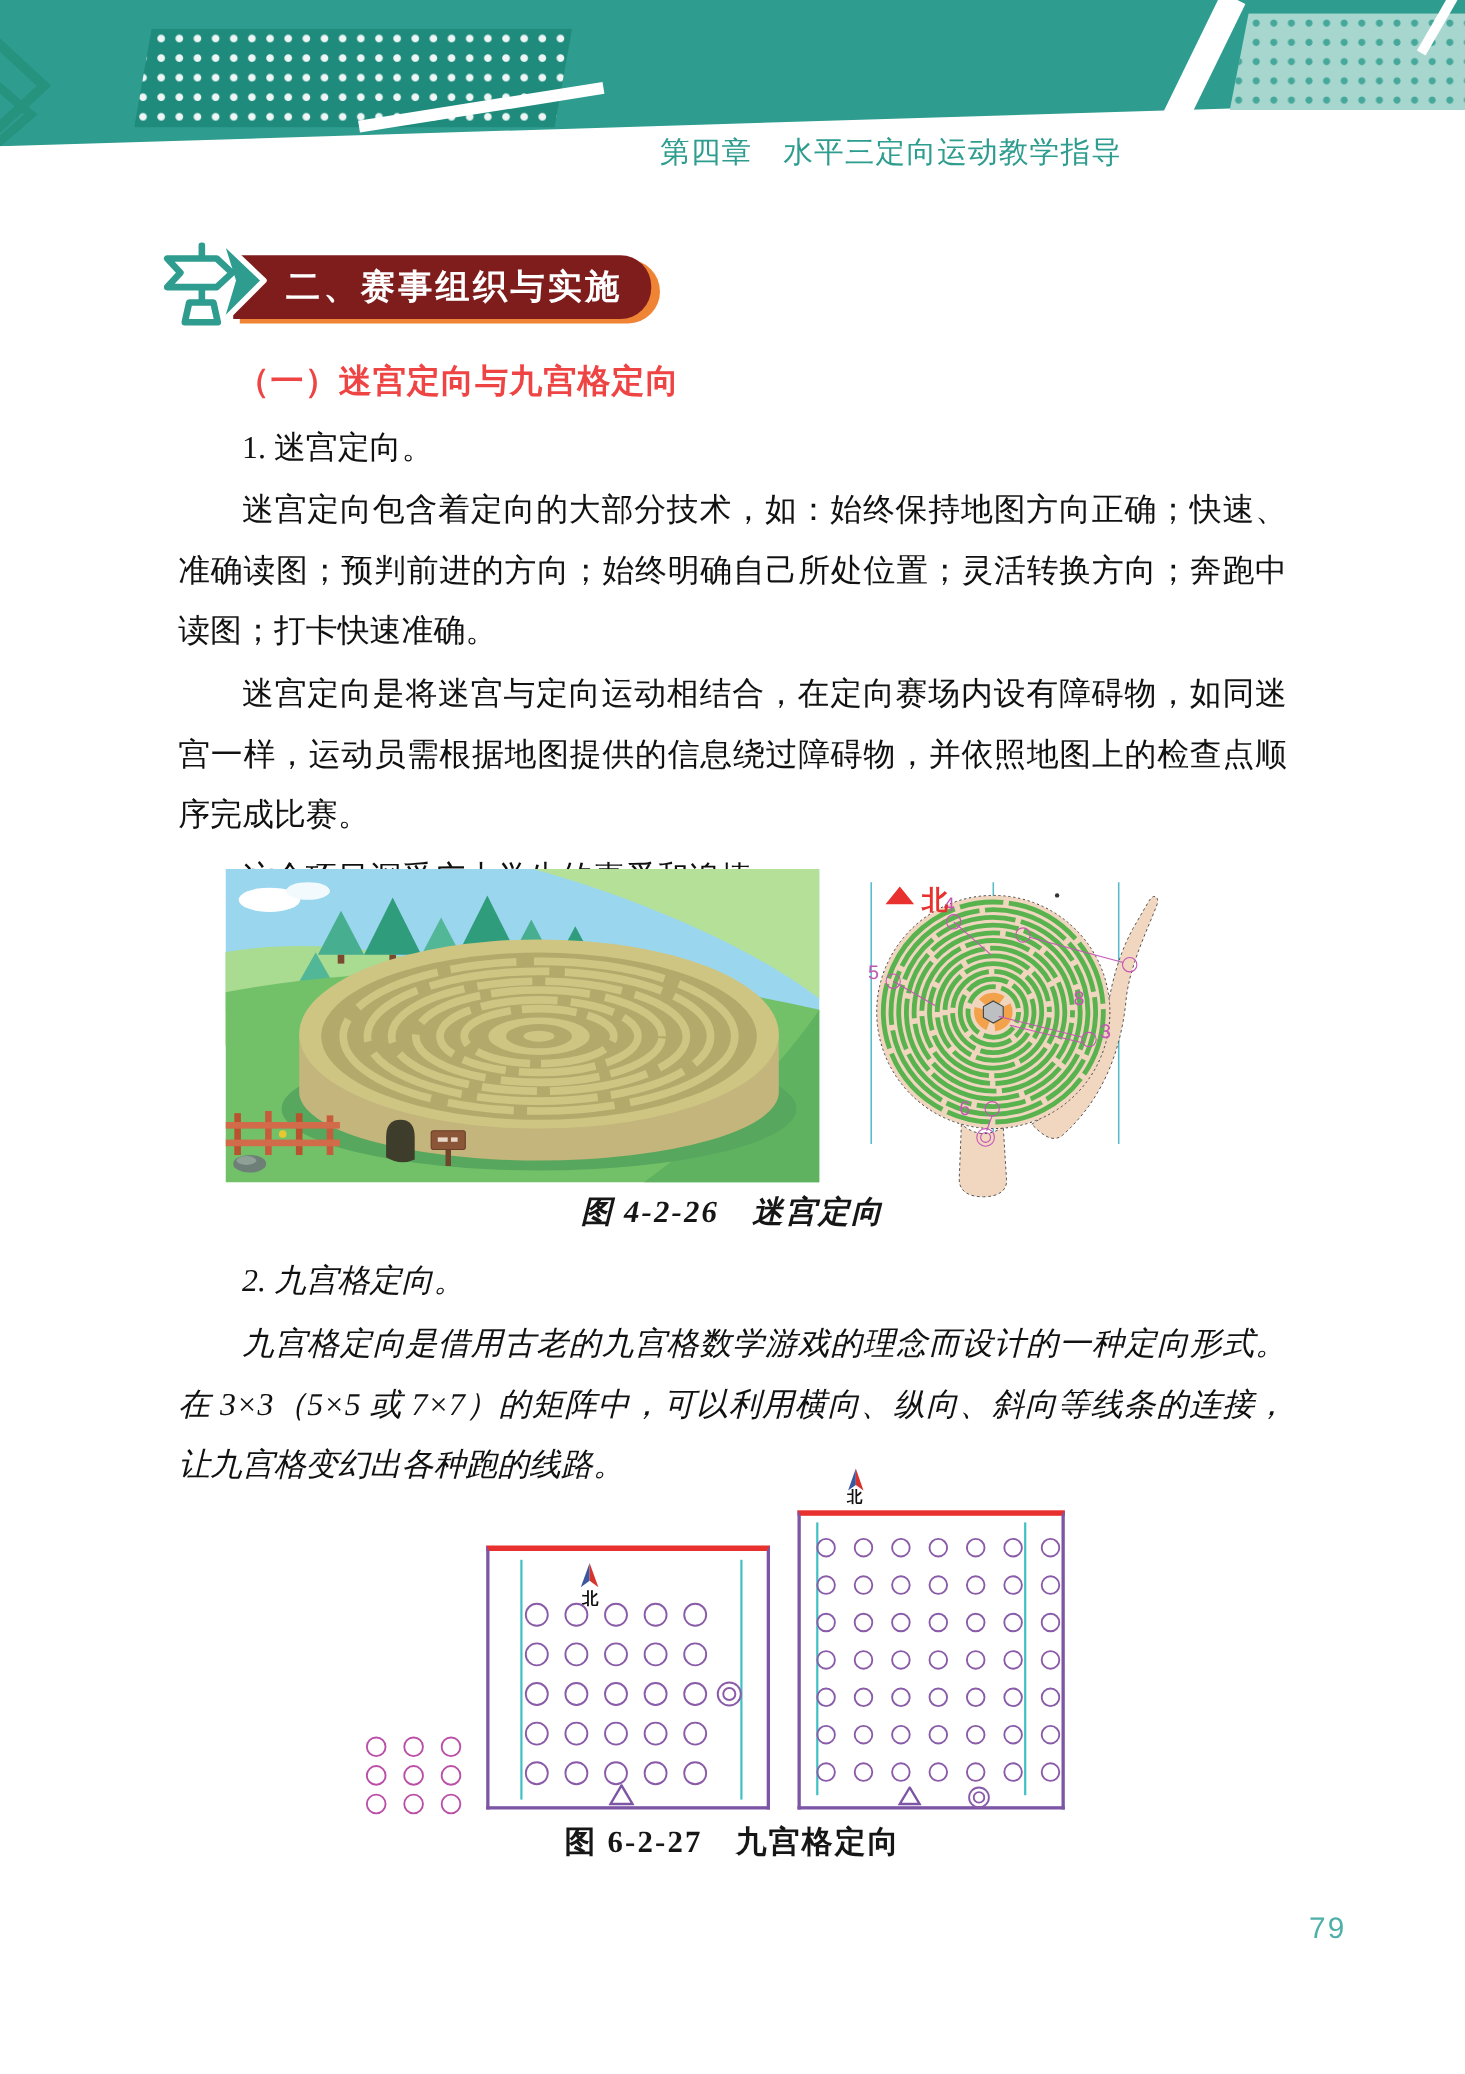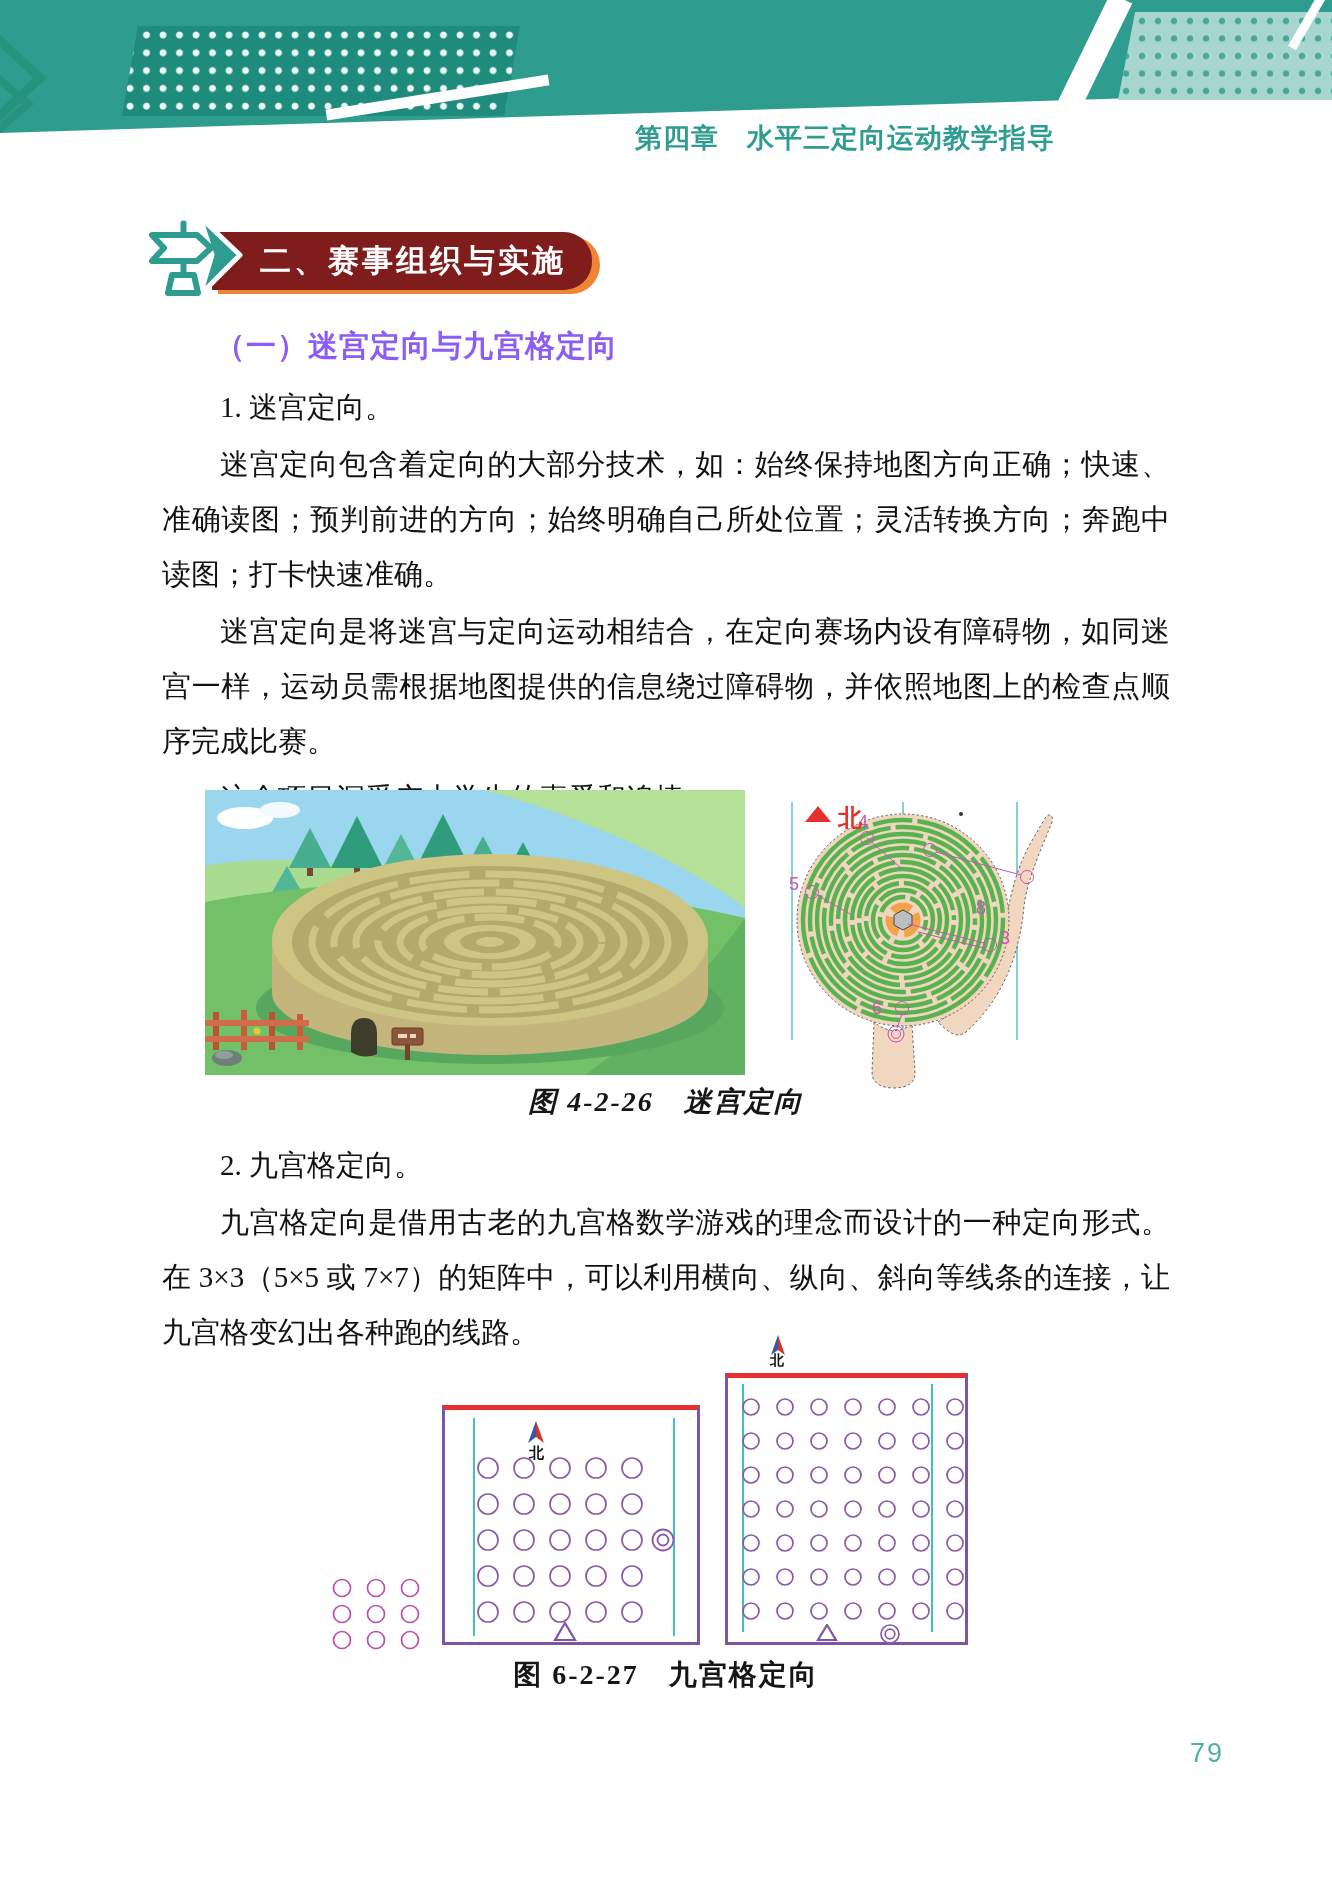--- a/index.html
+++ b/index.html
@@ -14,38 +14,38 @@
                 background-image:radial-gradient(circle at 8px 9px,rgba(255,255,255,.92) 3px,transparent 3.9px);
                 background-size:16.5px 17.8px;}
   .hdr-slash1{position:absolute;left:325px;top:92px;width:225px;height:11px;background:#fff;transform:rotate(-9deg);}
   .hdr-litepanel{position:absolute;left:1118px;top:12px;width:214px;height:88px;background:#A6D6CD;
                 clip-path:polygon(8% 0,100% 0,100% 100%,0 100%);
                 background-image:radial-gradient(circle at 8px 9px,rgba(46,156,142,.8) 2.8px,transparent 3.6px);
                 background-size:16px 17.5px;}
   .hdr-slash2{position:absolute;left:1082px;top:-8px;width:24px;height:125px;background:#fff;transform:rotate(26deg);}
   .hdr-slash3{position:absolute;left:1302px;top:-6px;width:9px;height:58px;background:#fff;transform:rotate(30deg);}
   .chapter-title{position:absolute;left:600px;top:120px;width:368px;text-align:center;
-                 font-family:"Liberation Sans","DejaVu Sans",sans-serif;font-weight:bold;
-                 font-size:27px;color:#2E9C8E;letter-spacing:1px;white-space:nowrap;margin-left:35px;}
+                 font-family:"Liberation Sans","DejaVu Sans",sans-serif;font-weight:normal;
+                 font-size:27px;color:#2E9C8E;letter-spacing:1px;white-space:nowrap;}
   
   .banner-wrap{position:absolute;left:140px;top:215px;width:480px;height:90px;}
   .banner-orange{position:absolute;left:78px;top:21px;width:382px;height:58px;border-radius:0 29px 29px 0;background:#F08435;}
   .banner-teal{position:absolute;left:72px;top:17px;width:380px;height:58px;border-radius:0 28px 28px 0;background:#7f1d1d;}
   .banner-teal span{display:block;line-height:58px;padding-left:48px;color:#ffffff;
                     font-family:"Liberation Sans","DejaVu Sans",sans-serif;font-weight:bold;
                     font-size:31px;letter-spacing:3px;white-space:nowrap;}
   .banner-icon{position:absolute;left:0;top:0;}
   
   .subsection{position:absolute;left:215px;top:326px;font-family:Liberation Sans, sans-serif;
-              font-weight:bold;font-size:30px;color:#8b5cf6;letter-spacing:1px;white-space:nowrap;text-align:right;}
+              font-weight:bold;font-size:30px;color:#ef4444;letter-spacing:1px;white-space:nowrap;text-align:right;}
   .textblock{position:absolute;left:160px;width:1012px;font-size:29px;line-height:55px;color:#111;
              text-align:justify;}
   .textblock p{margin:2px;text-indent:2em;}
   .tb1{top:378px;}
-  .tb2{top:1136px;}
+  .tb2{top:1136px;font-style:italic;}
   
   .fig1-left{position:absolute;left:205px;top:790px;}
   .fig1-right{position:absolute;left:788px;top:772px;}
   .fig-caption{position:absolute;left:160px;width:1012px;text-align:center;font-weight:bold;
                font-size:28px;color:#161616;letter-spacing:2px;}
   .cap1{top:1083px;font-style:italic;}
   .cap2{top:1656px;}
   
   .gridbox{position:absolute;background:#fff;border:3px solid #7D55A5;border-top:5px solid #E8312E;box-sizing:border-box;}
   .box-left{left:442px;top:1405px;width:258px;height:240px;}

